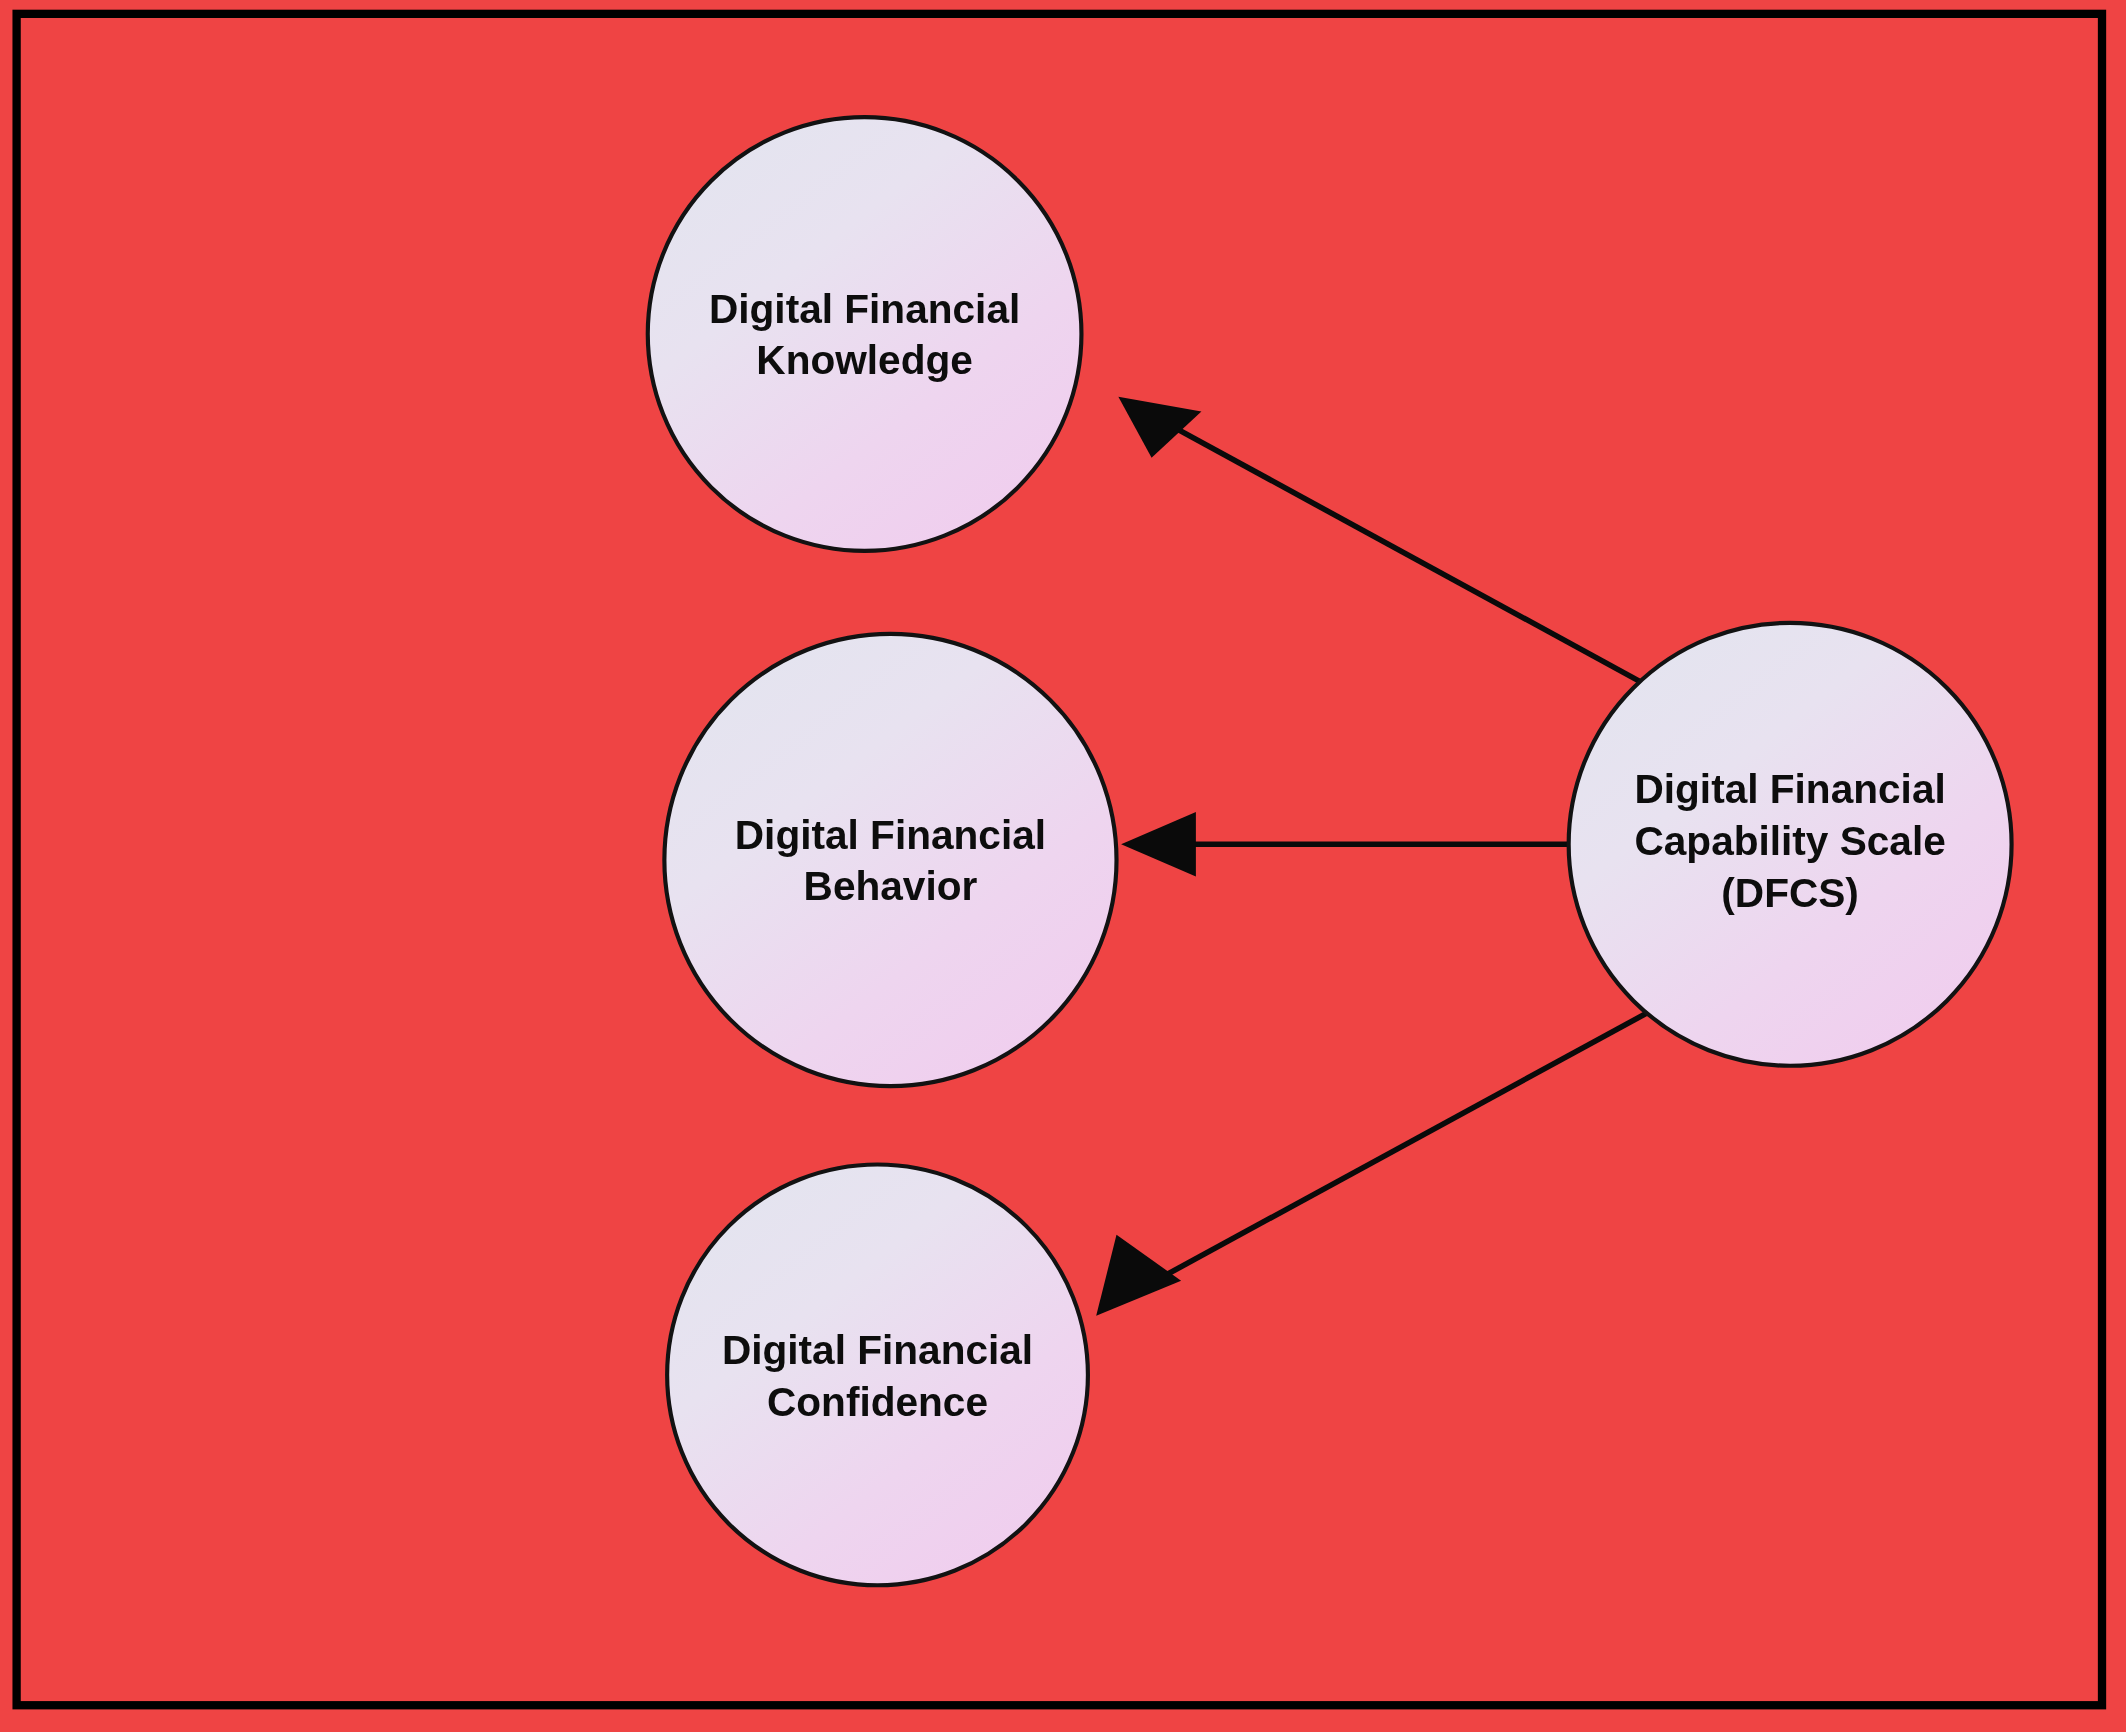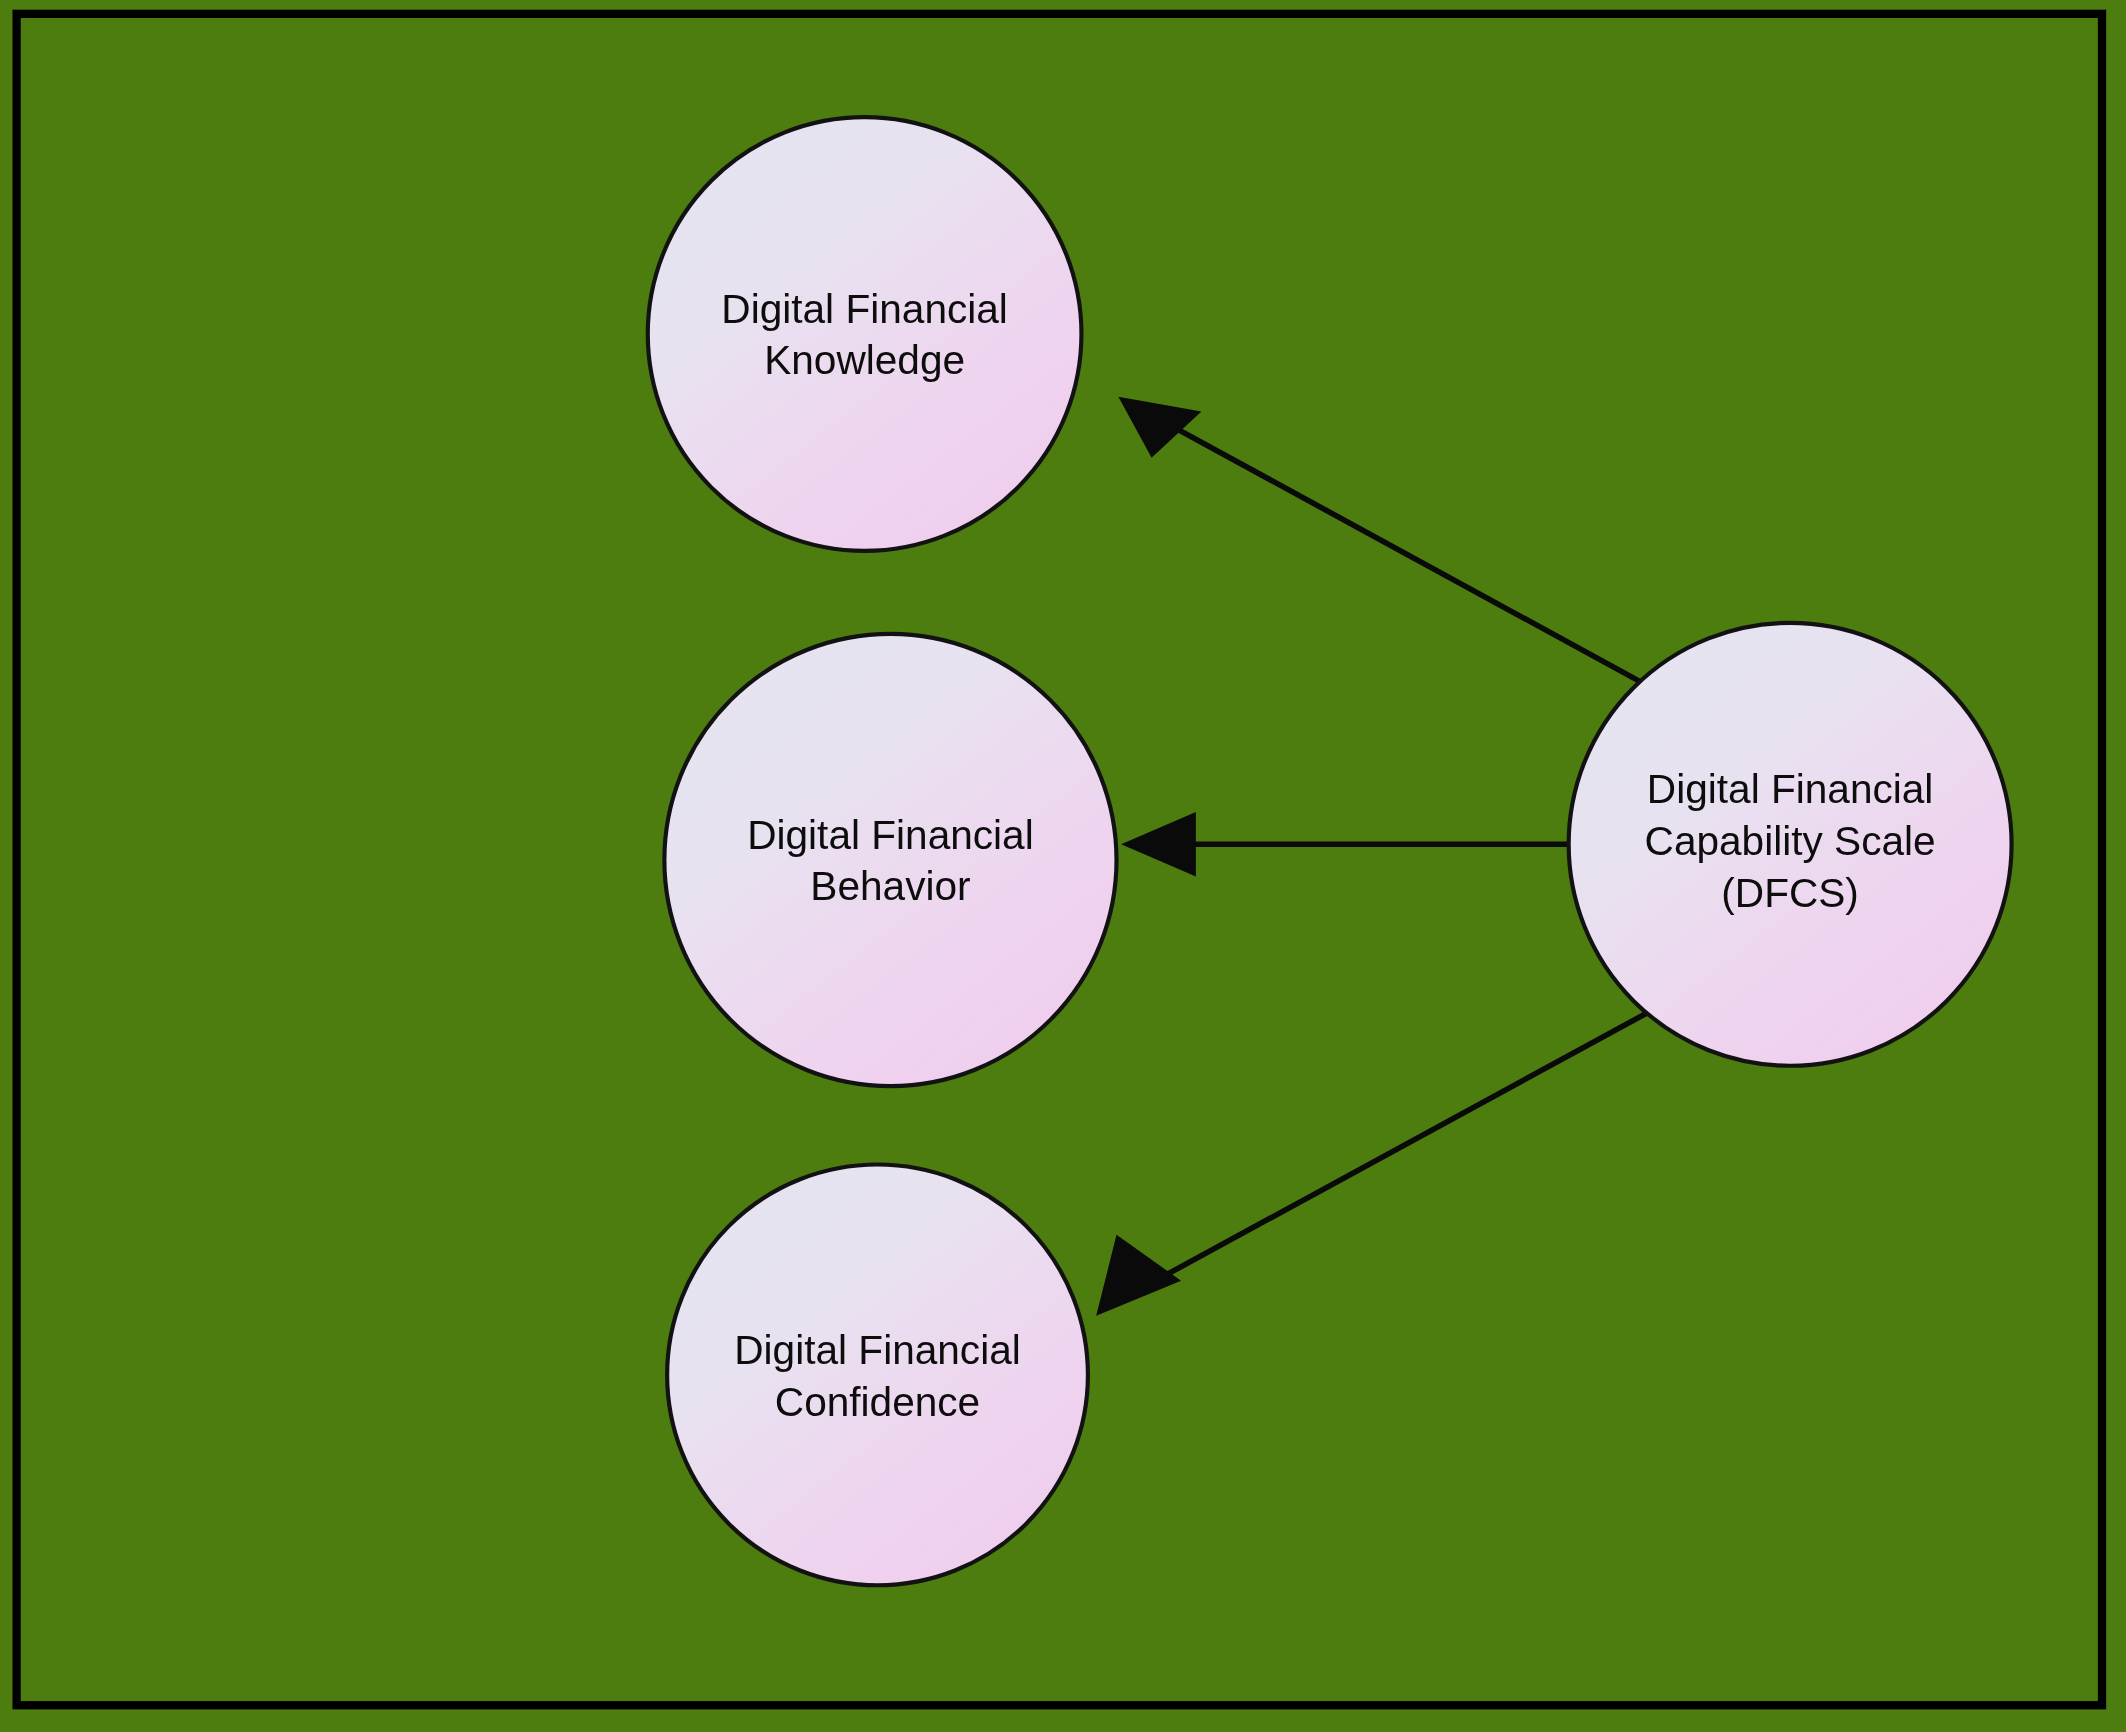--- a/index.html
+++ b/index.html
@@ -11,21 +11,22 @@
   body {
     width: 2126px;
     height: 1732px;
     font-family: "Liberation Sans", sans-serif;
     overflow: hidden;
   }
   #diagram-root {
     position: relative;
     width: 2126px;
     height: 1732px;
-    background: #4d7c0f;
+    background: #ef4444;
+    font-weight: bold;
   }
   #diagram-svg {
     display: block;
     width: 2126px;
     height: 1732px;
   }
   .node-label {
     font-family: "Liberation Sans", sans-serif;
     font-size: 44px;
     fill: #0d0d0d;

